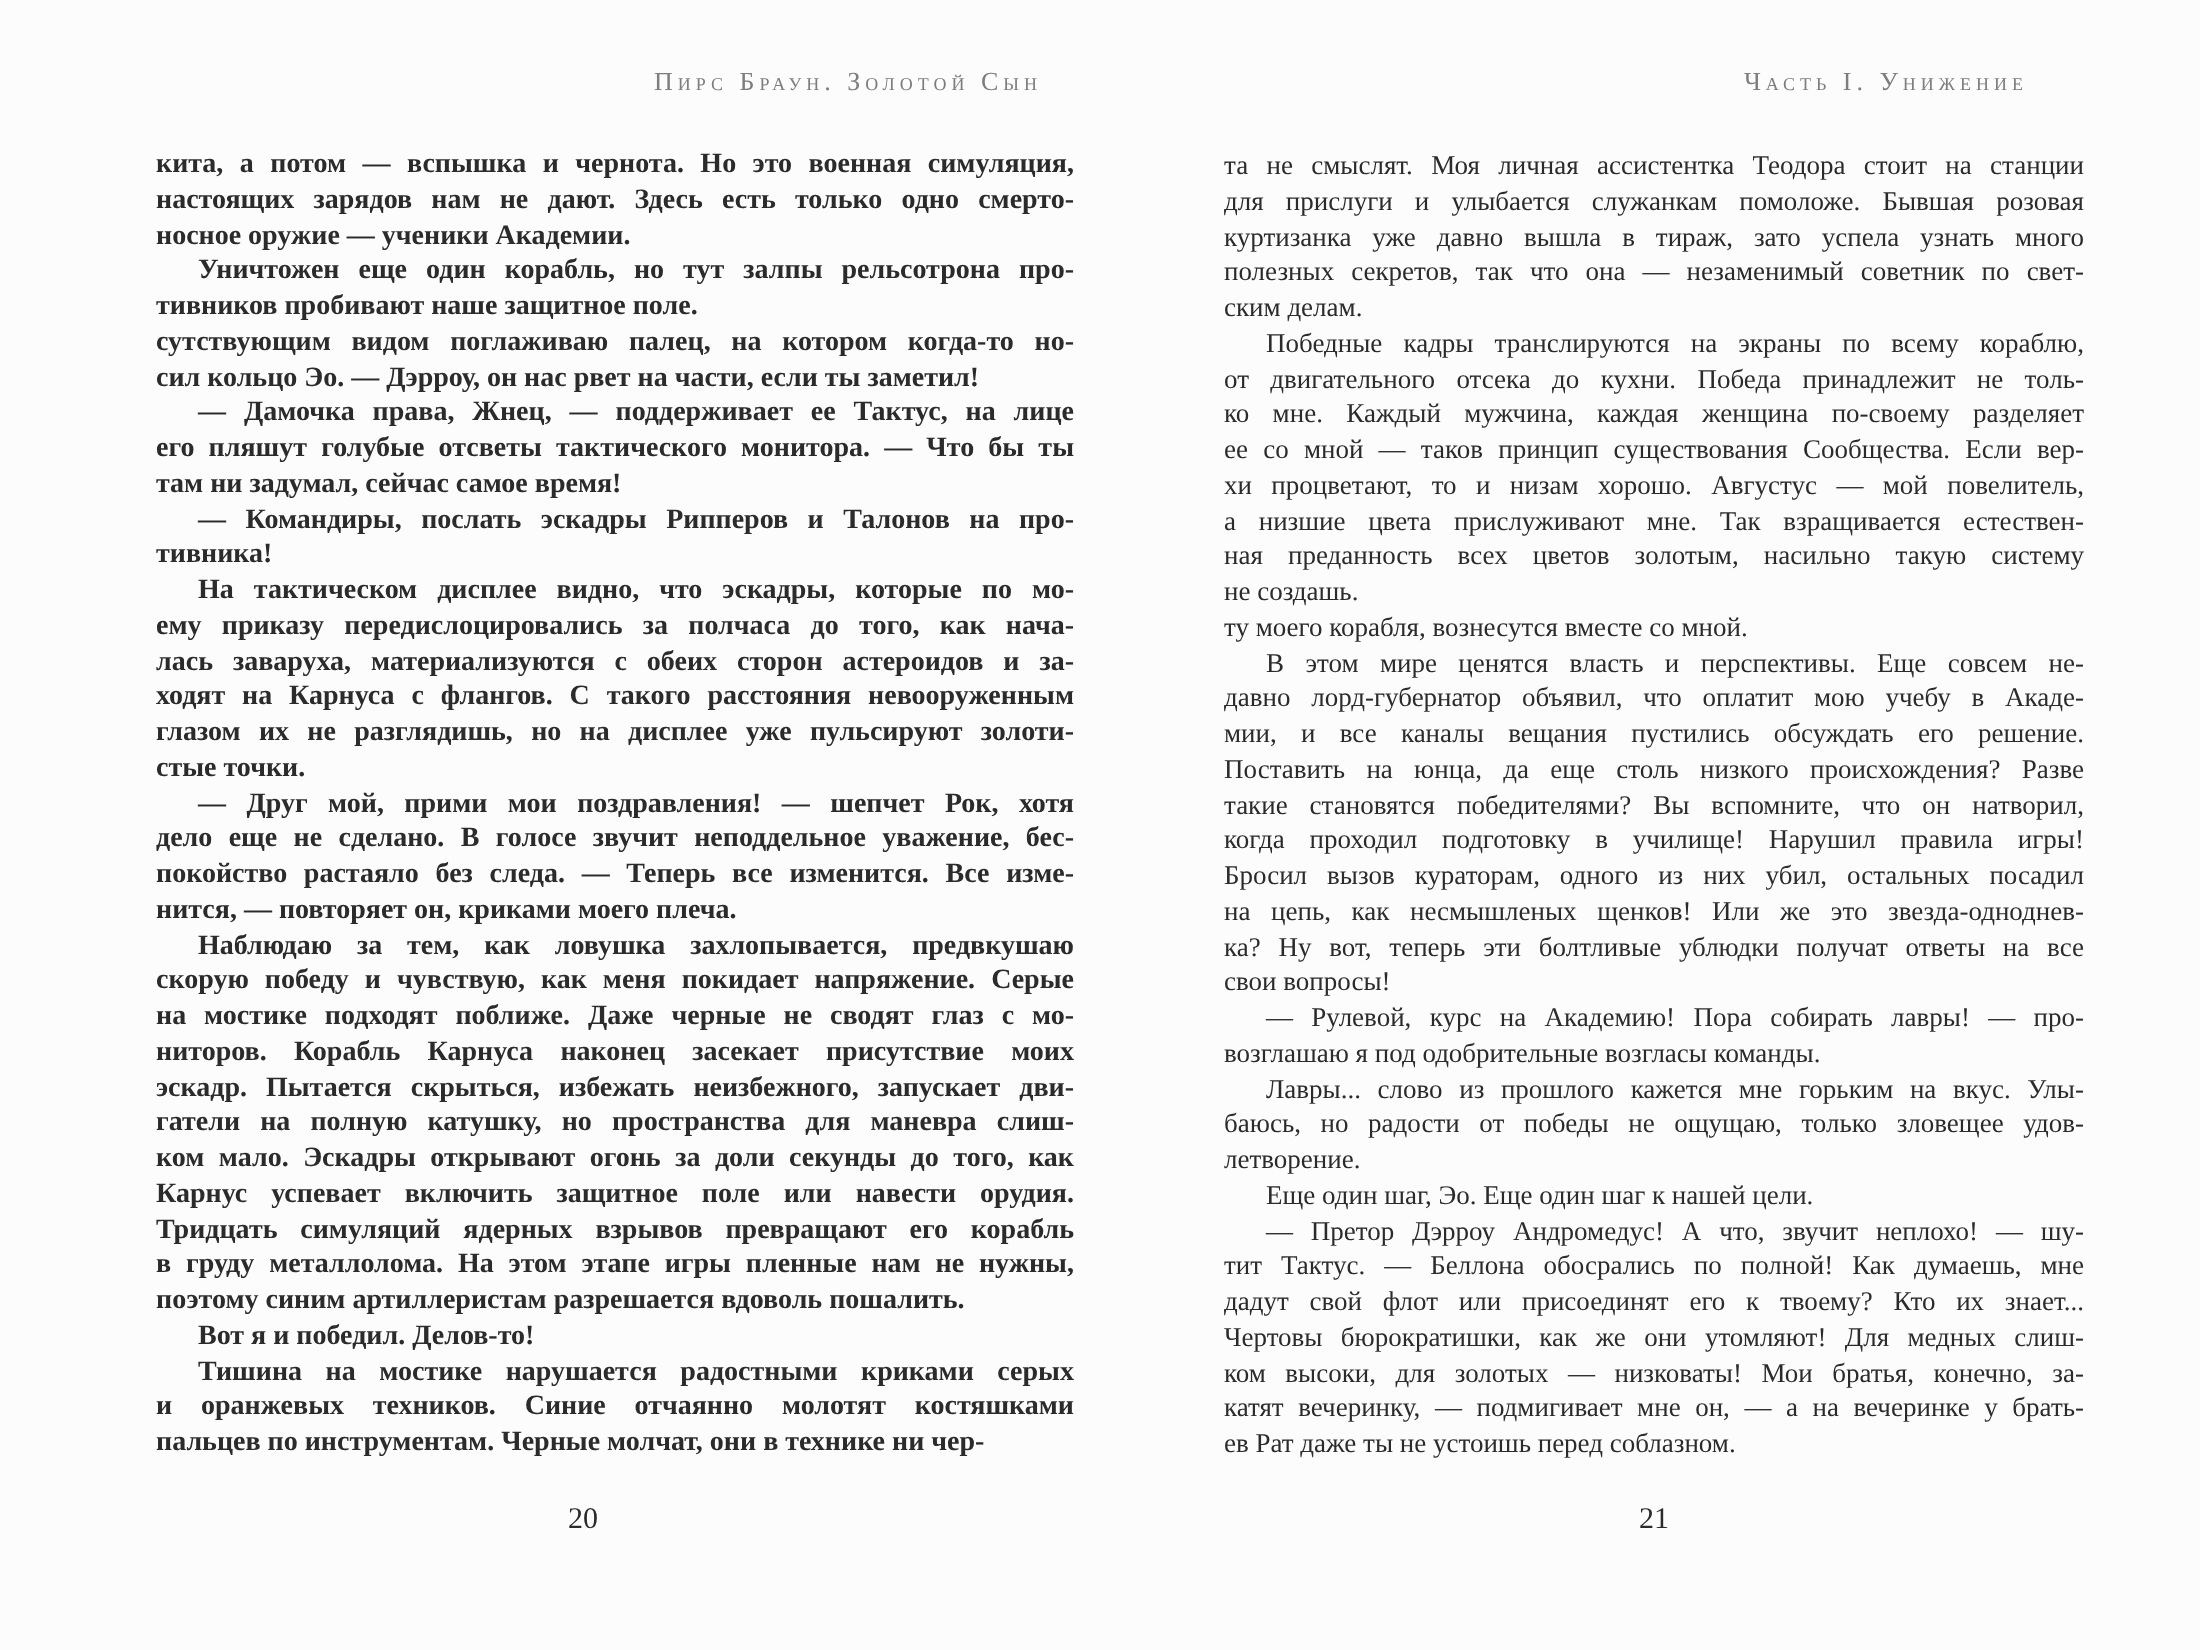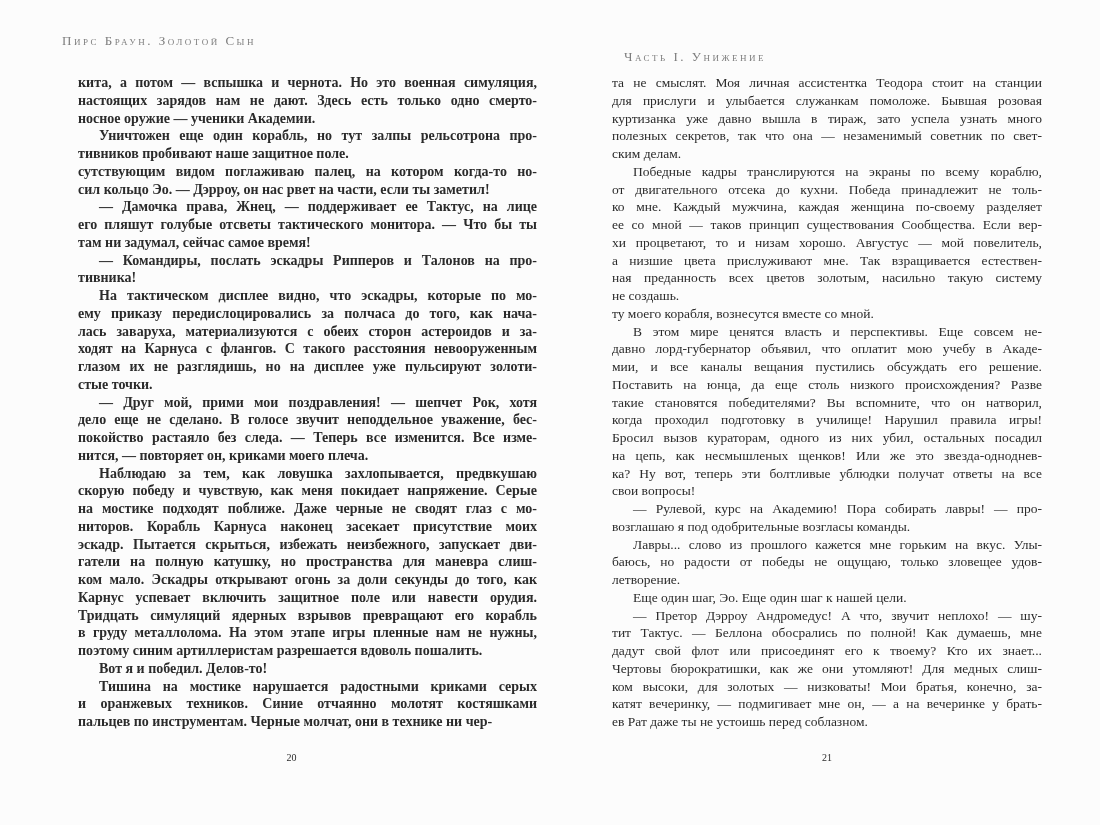--- a/index.html
+++ b/index.html
@@ -11,44 +11,44 @@
     overflow: hidden;
     font-family: "Liberation Serif", "DejaVu Serif", serif;
   }
   .running-head {
     position: absolute;
     top: 33px;
     font-size: 13px;
     letter-spacing: 2.5px;
     font-variant: small-caps;
     color: var(--head, #7d7d7d);
-    text-align: left;
+    text-align: right;
     white-space: nowrap;
   }
   #head-left  { left: 62px;  width: 459px; }
-  #head-right { left: 624px; width: 430px; margin-top: 16px; }
+  #head-right { left: 584px; width: 430px; }
   .page-body {
     position: absolute;
     top: 74px;
     color: var(--text, #2b2b2b);
   }
   #body-left  { left: 78px;  width: 459px; font-size: 14px;   line-height: 17.75px; font-weight: bold; }
   #body-right { left: 612px; width: 430px; font-size: 13.5px; line-height: 17.75px; }
   .line {
     height: 17.75px;
     overflow: hidden;
     text-align: justify;
     text-align-last: justify;
   }
   .line.par-last { text-align-last: left; }
   .line.indent   { text-indent: 21px; }
   .folio {
     position: absolute;
     top: 752px;
-    font-size: 10px;
+    font-size: 15px;
     color: var(--text, #2b2b2b);
     text-align: center;
   }
   #folio-left  { left: 62px;  width: 459px; }
   #folio-right { left: 612px; width: 430px; }
 </style>
 </head>
 <body>
 
 <div class="stage">

